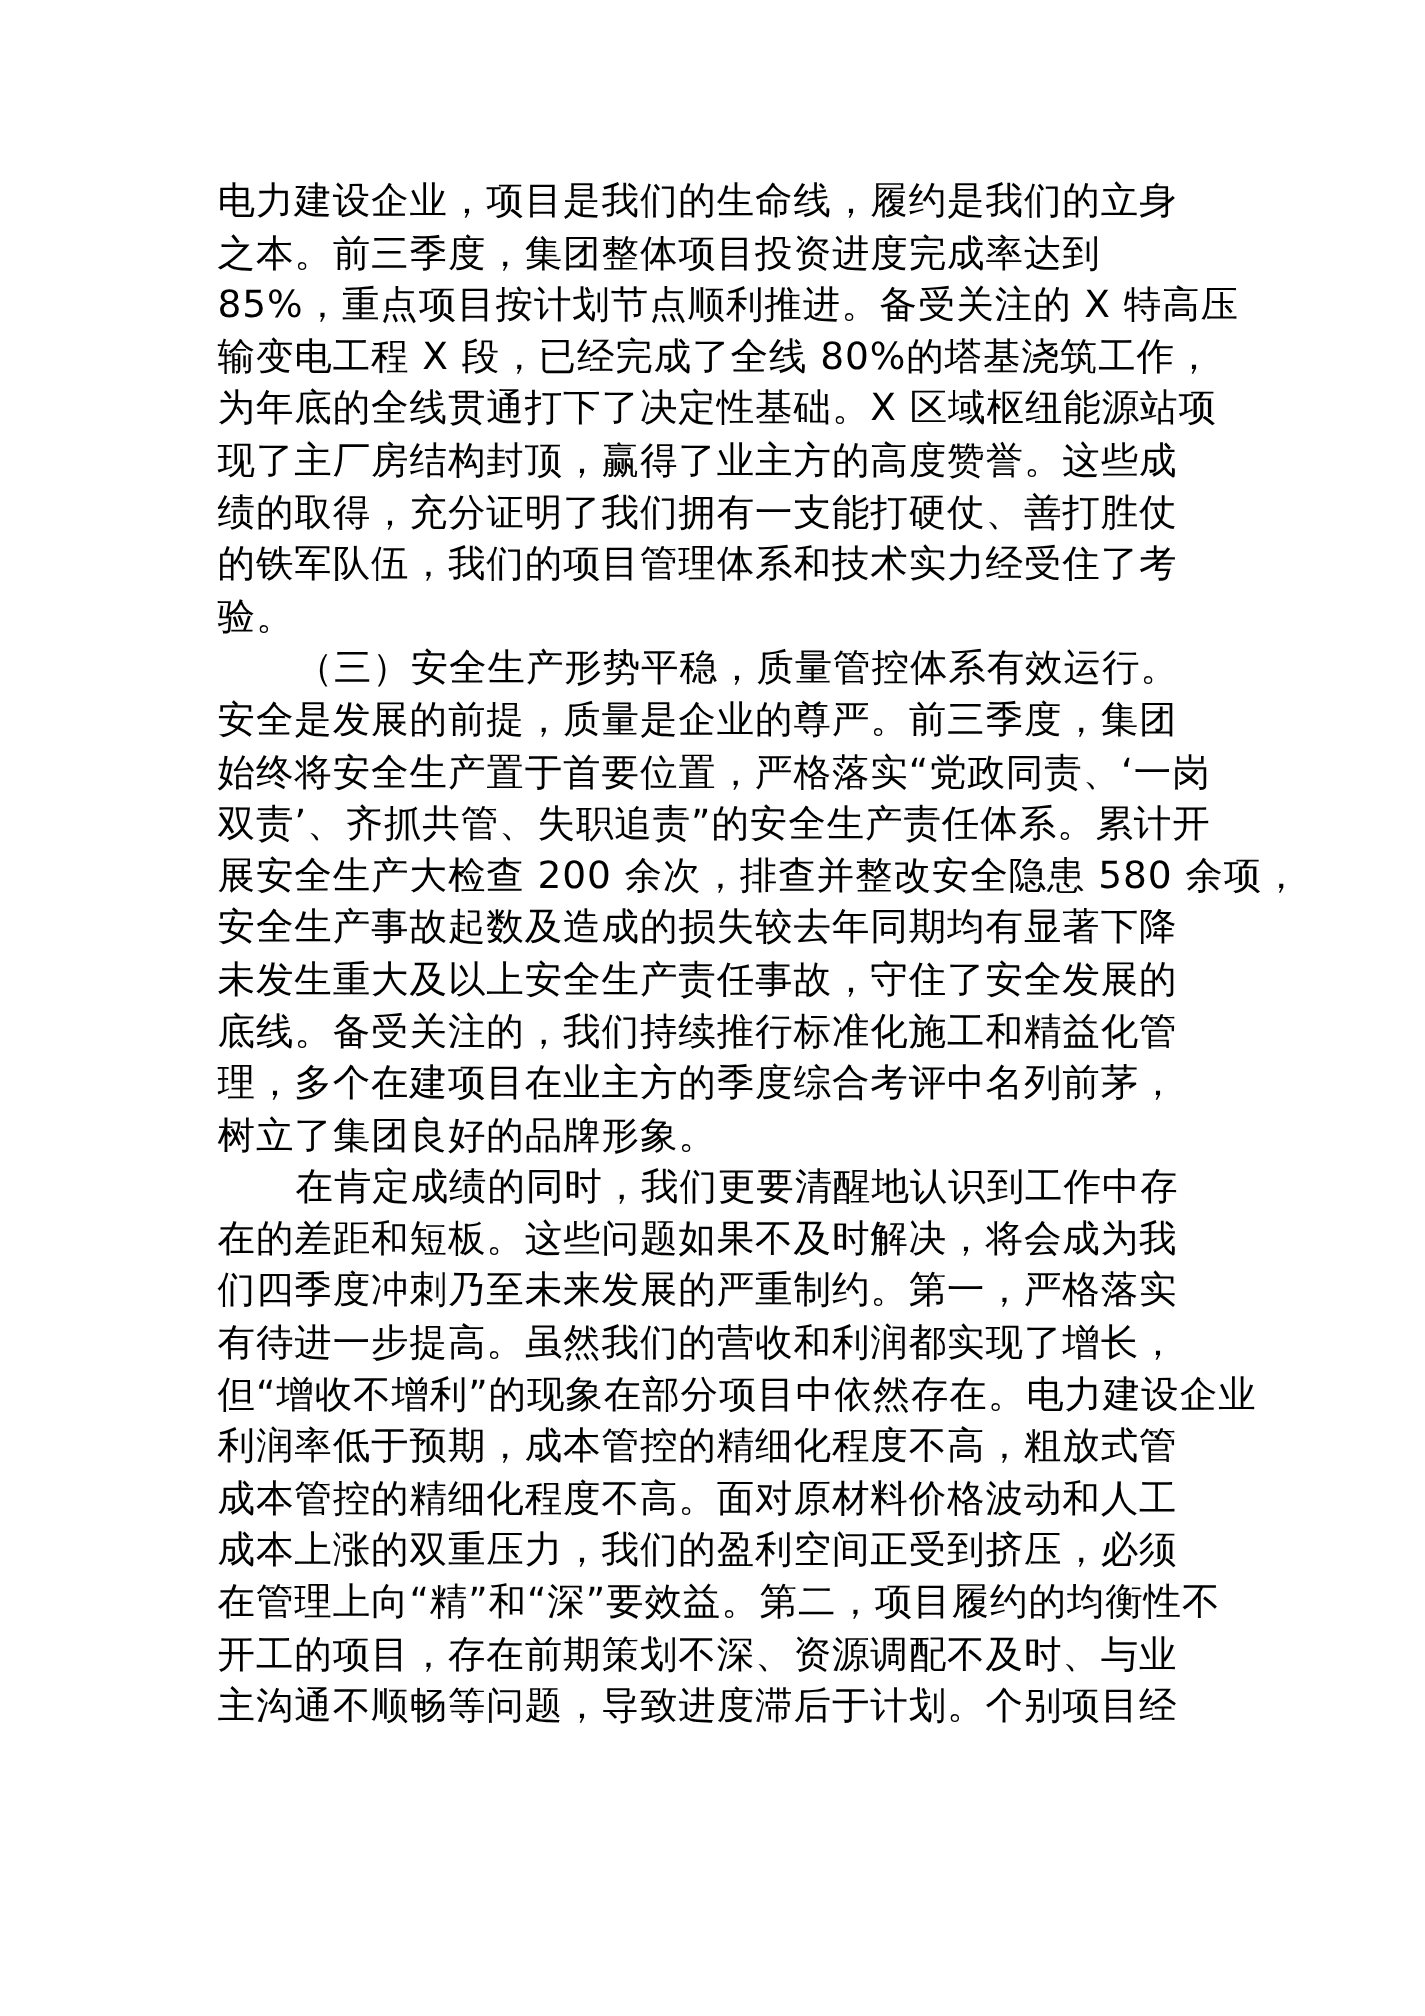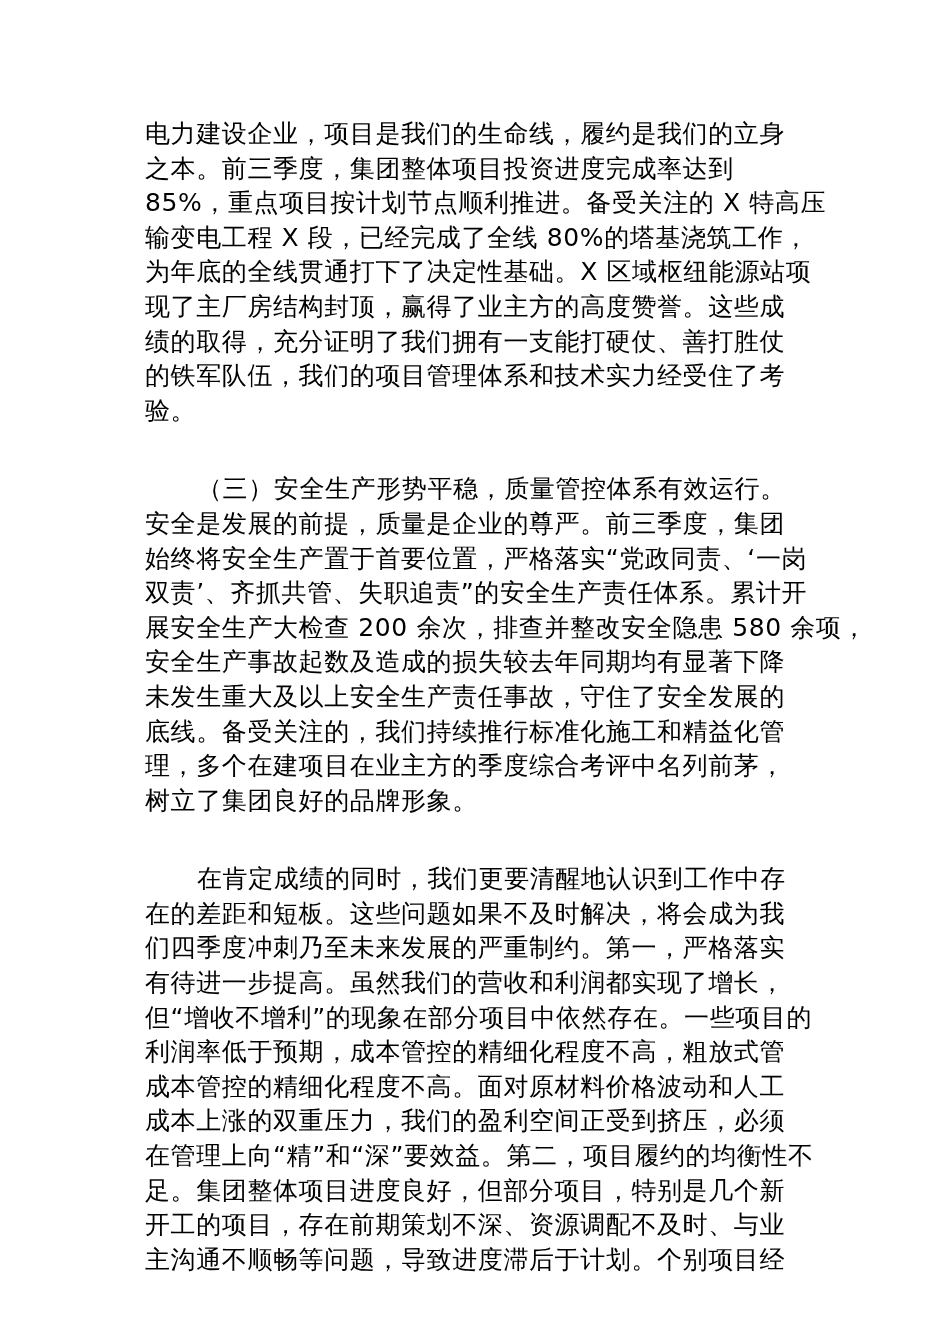--- a/index.html
+++ b/index.html
@@ -31,21 +31,20 @@
     }
     .line {
       height: 34.6px;
       line-height: 34.6px;
       font-size: 25px;
       white-space: nowrap;
       letter-spacing: 0.6px;
     }
     .indent {
       padding-left: 52px;
-      margin-top: 44px;
     }
   </style>
 </head>
 <body>
 
 <div class="page">
   <div class="text-block">
 
     <div class="paragraph">
       <div class="line">电力建设企业，项目是我们的生命线，履约是我们的立身</div>
@@ -70,24 +69,23 @@
       <div class="line">底线。备受关注的，我们持续推行标准化施工和精益化管</div>
       <div class="line">理，多个在建项目在业主方的季度综合考评中名列前茅，</div>
       <div class="line">树立了集团良好的品牌形象。</div>
     </div>
 
     <div class="paragraph">
       <div class="line indent">在肯定成绩的同时，我们更要清醒地认识到工作中存</div>
       <div class="line">在的差距和短板。这些问题如果不及时解决，将会成为我</div>
       <div class="line">们四季度冲刺乃至未来发展的严重制约。第一，严格落实</div>
       <div class="line">有待进一步提高。虽然我们的营收和利润都实现了增长，</div>
-      <div class="line">但“增收不增利”的现象在部分项目中依然存在。一些项目的</div>
+      <div class="line">但“增收不增利”的现象在部分项目中依然存在。电力建设企业</div>
       <div class="line">利润率低于预期，成本管控的精细化程度不高，粗放式管</div>
       <div class="line">成本管控的精细化程度不高。面对原材料价格波动和人工</div>
       <div class="line">成本上涨的双重压力，我们的盈利空间正受到挤压，必须</div>
       <div class="line">在管理上向“精”和“深”要效益。第二，项目履约的均衡性不</div>
-      <div class="line">足。集团整体项目进度良好，但部分项目，特别是几个新</div>
       <div class="line">开工的项目，存在前期策划不深、资源调配不及时、与业</div>
       <div class="line">主沟通不顺畅等问题，导致进度滞后于计划。个别项目经</div>
     </div>
 
   </div>
 </div>
 
 </body></html>

